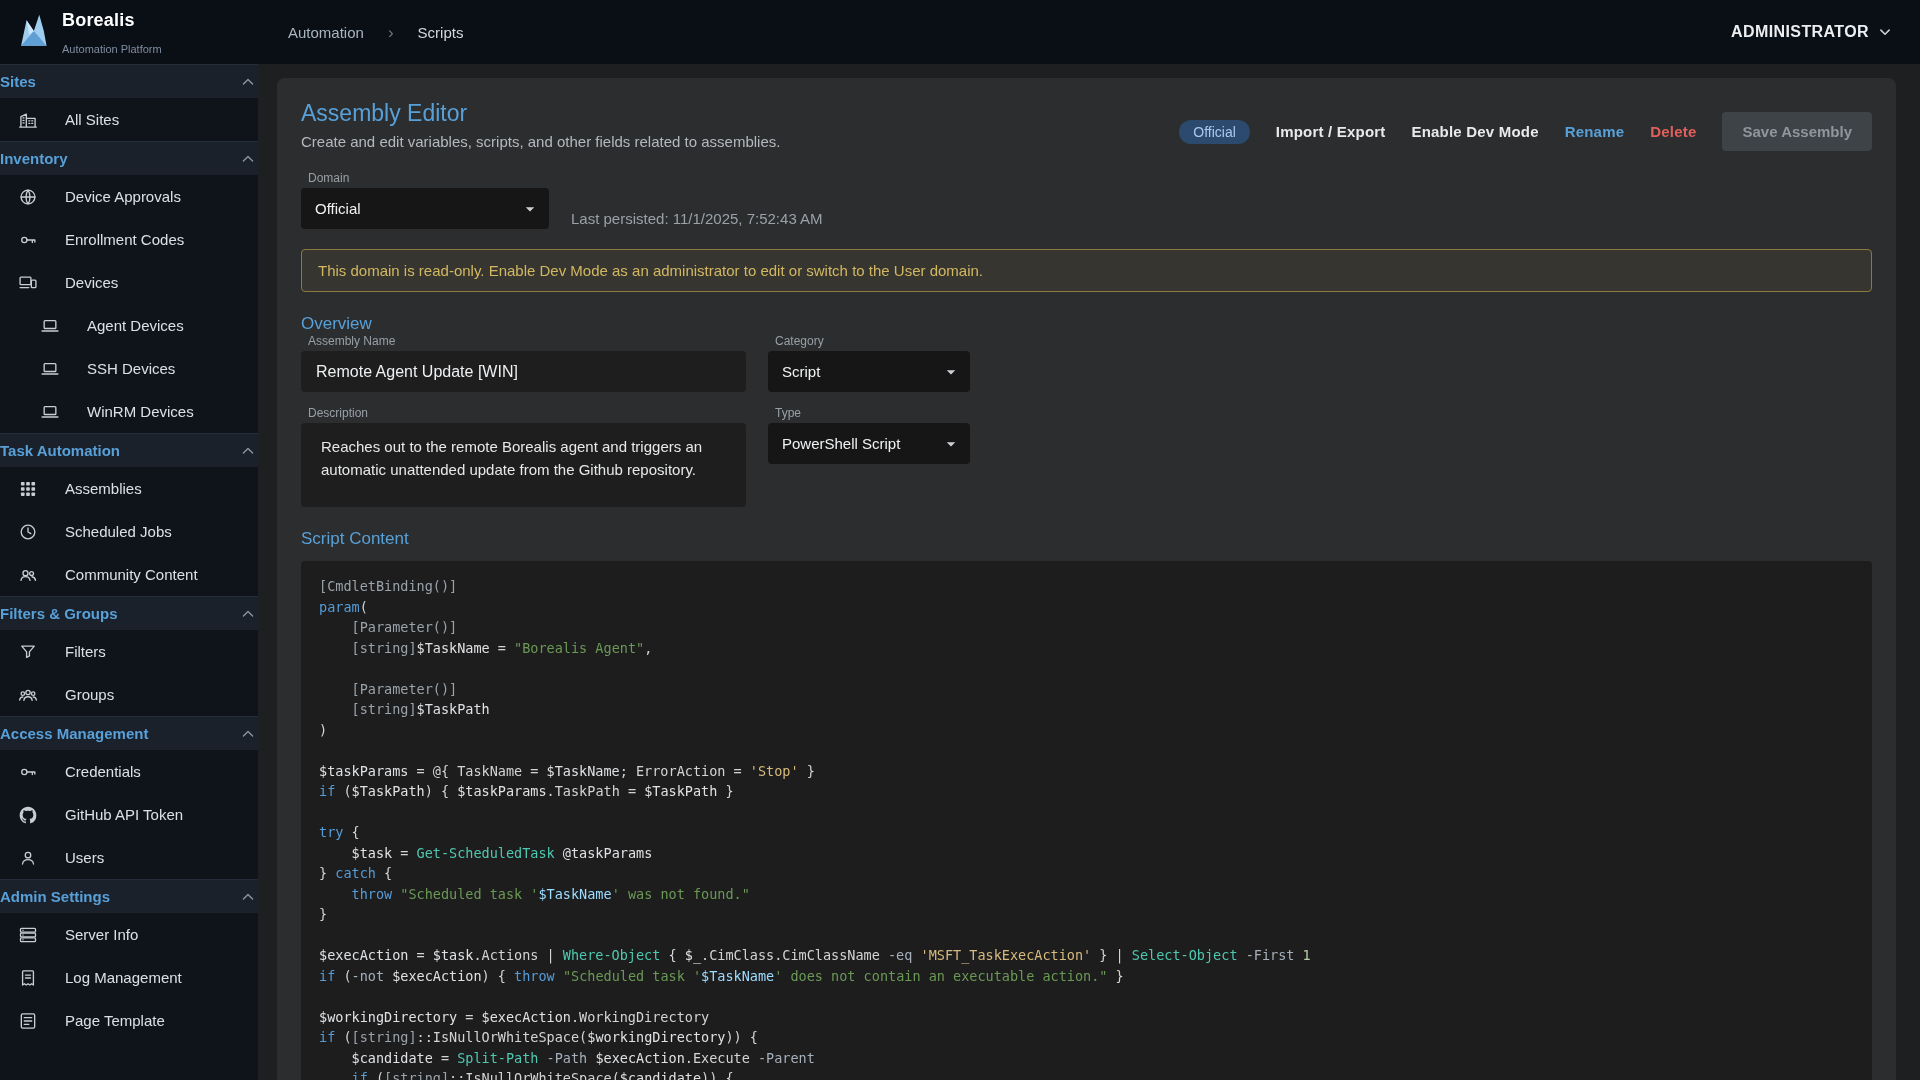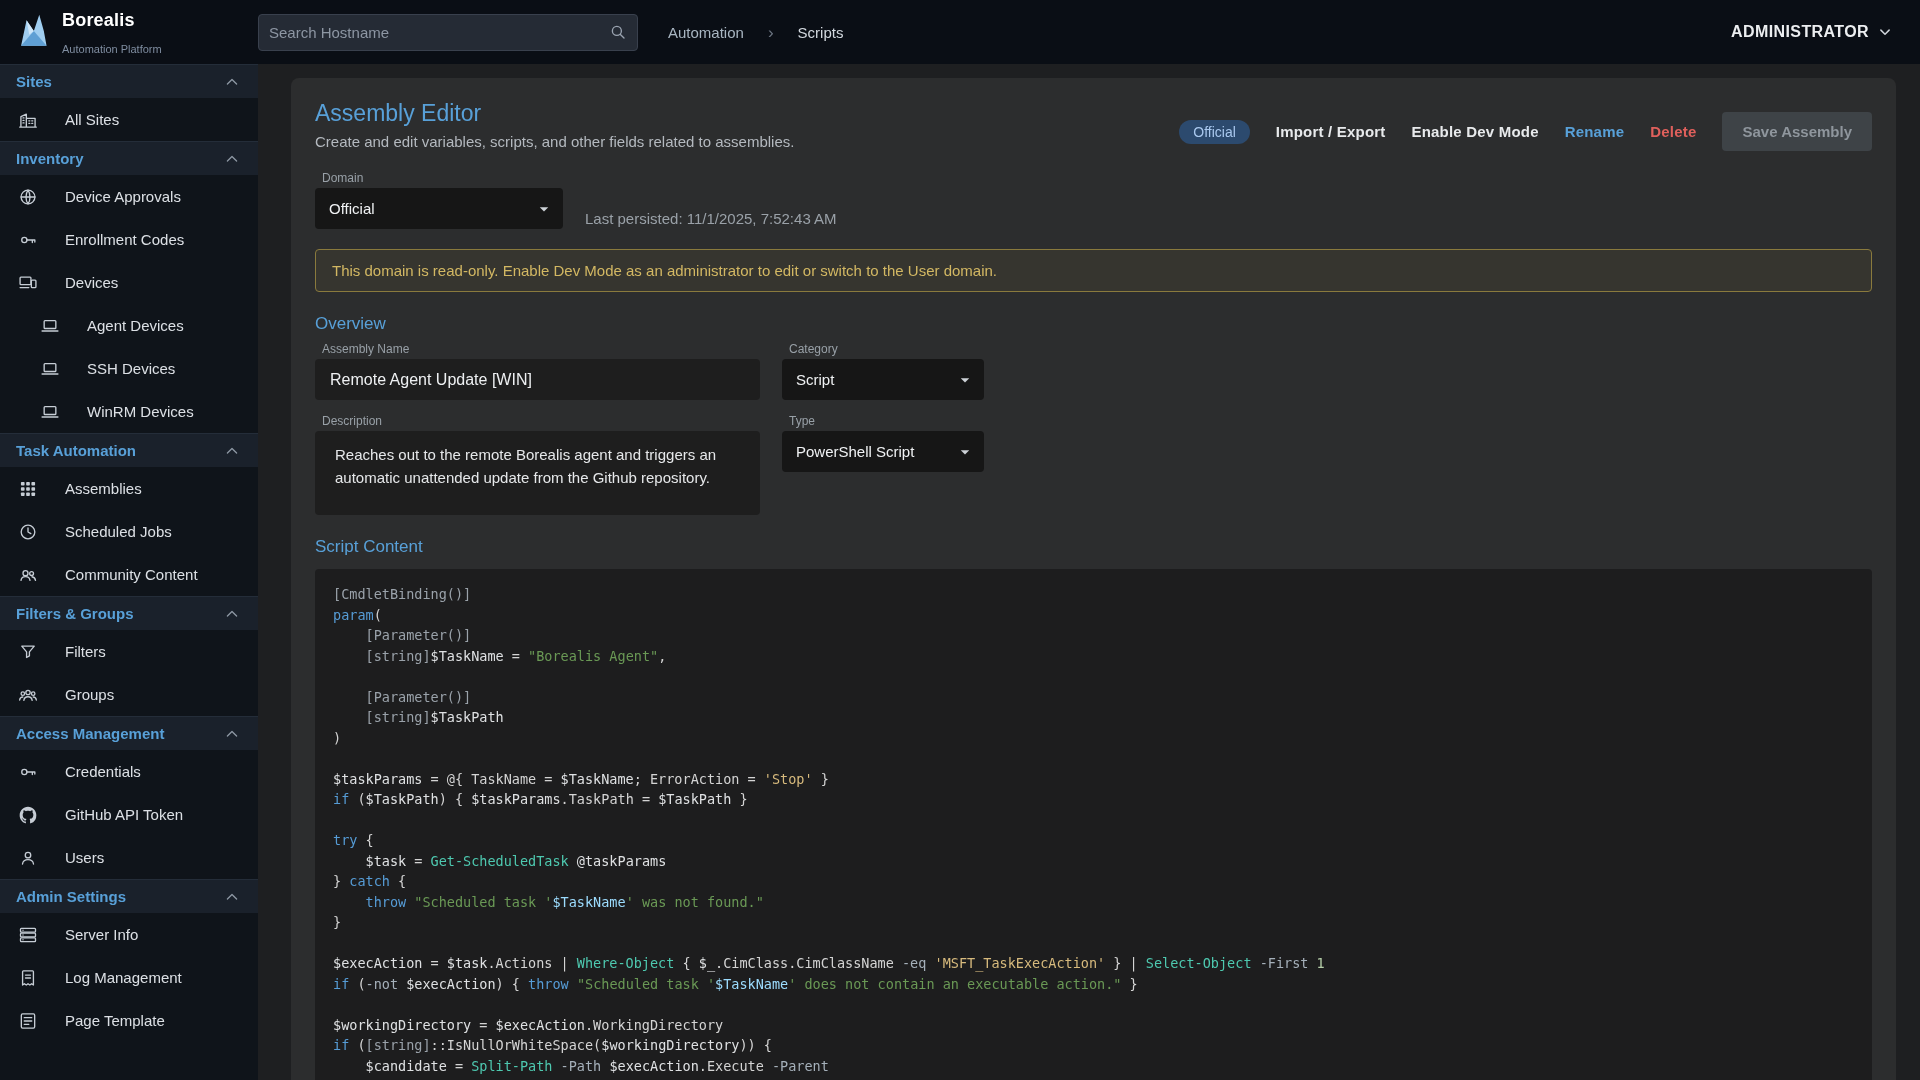--- a/index.html
+++ b/index.html
@@ -22,25 +22,25 @@
   .crumb.current{color:#d3d9df}
   .crumb-sep{color:#6d7683;font-size:17px;line-height:1}
   .flex-spacer{flex:1}
   .user-menu{display:flex;align-items:center;gap:7px;margin-right:26px;color:#eceef0;
     font-size:16px;font-weight:bold;letter-spacing:.4px;cursor:pointer}
   .user-menu .icon{color:#cfd4da}
 
   
   .app-body{display:flex;height:1016px}
   .sidebar{flex:0 0 258px;background:#0f141a;overflow:hidden}
-  .content{flex:1;padding:14px 24px 0 33px;overflow:hidden}
+  .content{flex:1;padding:14px 24px 0 19px;overflow:hidden}
 
   
   .sb-header{height:34px;display:flex;align-items:center;justify-content:space-between;
-    padding:0 16px;background:#1a212b;border-top:1px solid #242d39;cursor:pointer}
+    padding:0 0;background:#1a212b;border-top:1px solid #242d39;cursor:pointer}
   .sb-header-label{color:var(--accent,#58a0d8);font-size:15px;font-weight:bold}
   .sb-header .icon{color:#8d97a3}
   .sb-item{height:43px;display:flex;align-items:center;gap:27px;padding-left:18px;
     color:#dce0e5;font-size:15px;cursor:pointer}
   .sb-item.indent{padding-left:40px}
   .sb-item .icon{color:#c6cdd5}
   .icon{display:inline-flex}
   .icon svg{display:block}
 
   
@@ -63,21 +63,21 @@
     justify-content:space-between;padding:0 8px 0 14px;font-size:15px;color:#f0f2f4;cursor:pointer}
   .domain-select{width:248px}
   .caret{color:#cdd2d7;display:flex}
   .persisted{margin-left:22px;font-size:15px;color:#9aa1a8;margin-bottom:2px}
 
   .warning{margin-top:20px;border:1px solid var(--warn-border,#8a7a3d);background:rgba(197,168,67,.07);
     color:var(--warn-text,#d3b863);font-size:15px;border-radius:4px;padding:12px 16px}
 
   .section-label{margin-top:22px;color:var(--accent,#58a0d8);font-size:17px}
 
-  .fields{display:grid;grid-template-columns:445px 202px;column-gap:22px;row-gap:14px;margin-top:8px;align-items:start}
+  .fields{display:grid;grid-template-columns:445px 202px;column-gap:22px;row-gap:14px;align-items:start}
   .text-input{width:100%;background:#1e1e1e;border:none;border-radius:4px;height:41px;color:#eef0f2;
     font-size:16px;font-family:inherit;padding:0 15px;outline:none}
   .textarea-box{background:#1e1e1e;border-radius:4px;min-height:84px;padding:13px 20px;
     font-size:15px;line-height:1.5;color:#e6e8ea}
 
   .code-editor{margin-top:12px;background:#1d1d1e;border-radius:4px;padding:15px 18px;
     font-family:"DejaVu Sans Mono",monospace;font-size:13.5px;line-height:20.5px;color:#d4d4d4}
   .code-line{white-space:pre}
   .tk-kw{color:var(--code-keyword,#569cd6)}
   .tk-cmdlet{color:var(--code-cmdlet,#4ec9b0)}
@@ -100,29 +100,20 @@
         <path fill="#5f9fd4" d="M10 37 L24 21 L38 37 Z"></path>
         <path fill="#cfe7fa" d="M16 9 L24 21 L19 25 Z"></path>
       </svg>
     </span>
     <div class="brand-text">
       <span class="brand-name">Borealis</span>
       <span class="brand-sub">Automation Platform</span>
     </div>
   </div>
 
-  <div class="search">
-    <input placeholder="Search Hostname" style="">
-    <span class="icon">
-      <svg viewBox="0 0 24 24" width="18" height="18" fill="none" stroke="currentColor" stroke-width="1.8" stroke-linecap="round">
-        <circle cx="10.5" cy="10.5" r="6"></circle>
-          <path d="M15.2 15.2 L20 20"></path>
-      </svg>
-    </span>
-  </div>
 
   <nav class="breadcrumb">
     <span class="crumb">Automation</span>
     <span class="crumb-sep">›</span>
     <span class="crumb current">Scripts</span>
   </nav>
 
   <div class="flex-spacer"></div>
 
   <div class="user-menu">

